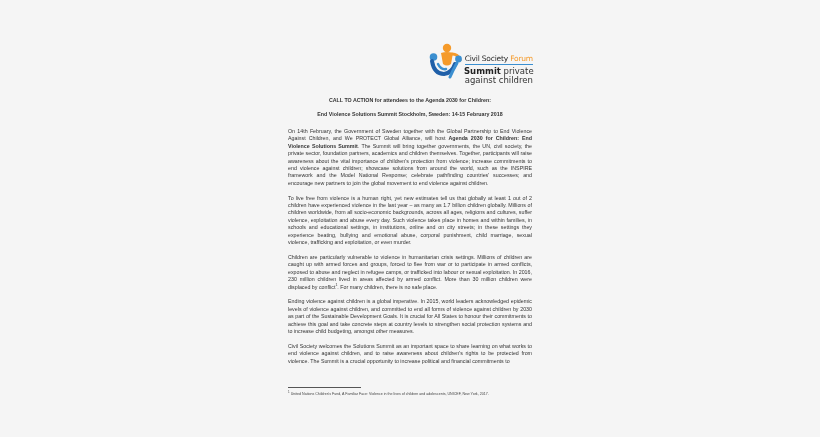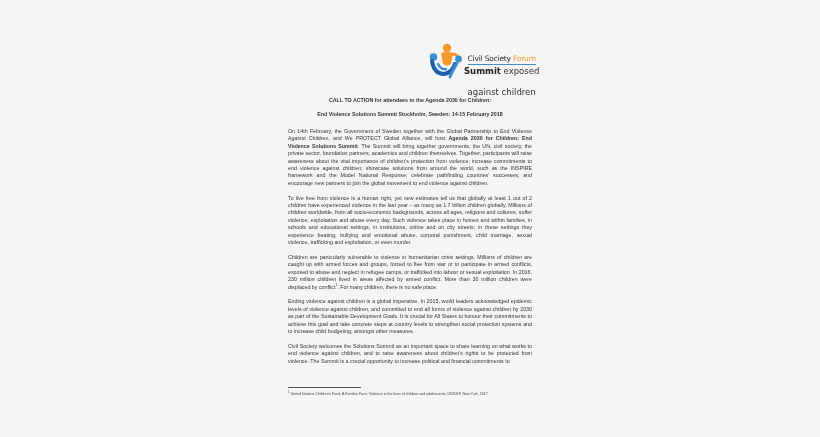--- a/index.html
+++ b/index.html
@@ -42,21 +42,20 @@
       letter-spacing: -0.2px;
       padding-bottom: 1px;
       border-bottom: 1px solid #3b8fd0;
       display: inline-block;
     }
     .logo-line1 .forum { color: #f59a2a; }
     .logo-line2, .logo-line3 {
       font-size: 8.5px;
       line-height: 9px;
       color: #333;
-      margin-top: 12px;
     }
     .logo-line2 { margin-top: 2px; }
     .logo-line2 .bold { font-weight: bold; color: #222; }
 
     .doc {
       position: absolute;
       left: 288px;
       top: 97px;
       width: 244px;
       font-family: "Liberation Sans", sans-serif;
@@ -114,21 +113,21 @@
 
       <circle cx="5.5" cy="15" r="3.8" fill="#3b8fd0"></circle>
       <path d="M4 19 Q6 32 16 32 Q24 31 27 22" stroke="#1f5fa8" stroke-width="4" fill="none" stroke-linecap="round"></path>
 
       <circle cx="30.5" cy="17" r="3.4" fill="#3b8fd0"></circle>
       <path d="M29 21 Q25 28 22 35" stroke="#3b8fd0" stroke-width="3" fill="none" stroke-linecap="round"></path>
       <path d="M10 22 Q13 28 18 27" stroke="#3b8fd0" stroke-width="2.5" fill="none" stroke-linecap="round"></path>
     </svg>
     <div class="logo-text">
       <div class="logo-line1"><span>Civil Society </span><span class="forum">Forum</span></div>
-      <div class="logo-line2"><span class="bold">Summit</span><span> exposed</span></div>
+      <div class="logo-line2"><span class="bold">Summit</span><span> private</span></div>
       <div class="logo-line3">against children</div>
     </div>
   </div>
 
   <div class="doc">
     <div class="heading heading1">CALL TO ACTION for attendees to the Agenda 2030 for Children:</div>
     <div class="heading heading2">End Violence Solutions Summit Stockholm, Sweden: 14-15 February 2018</div>
 
     <p><span>On 14th February, the Government of Sweden together with the Global Partnership to End Violence Against Children, and We PROTECT Global Alliance, will host </span><b>Agenda 2030 for Children: End Violence Solutions Summit</b><span>. The Summit will bring together governments, the UN, civil society, the private sector, foundation partners, academics and children themselves. Together, participants will raise awareness about the vital importance of children's protection from violence; increase commitments to end violence against children; showcase solutions from around the world, such as the INSPIRE framework and the Model National Response; celebrate pathfinding countries' successes; and encourage new partners to join the global movement to end violence against children.</span></p>
 

